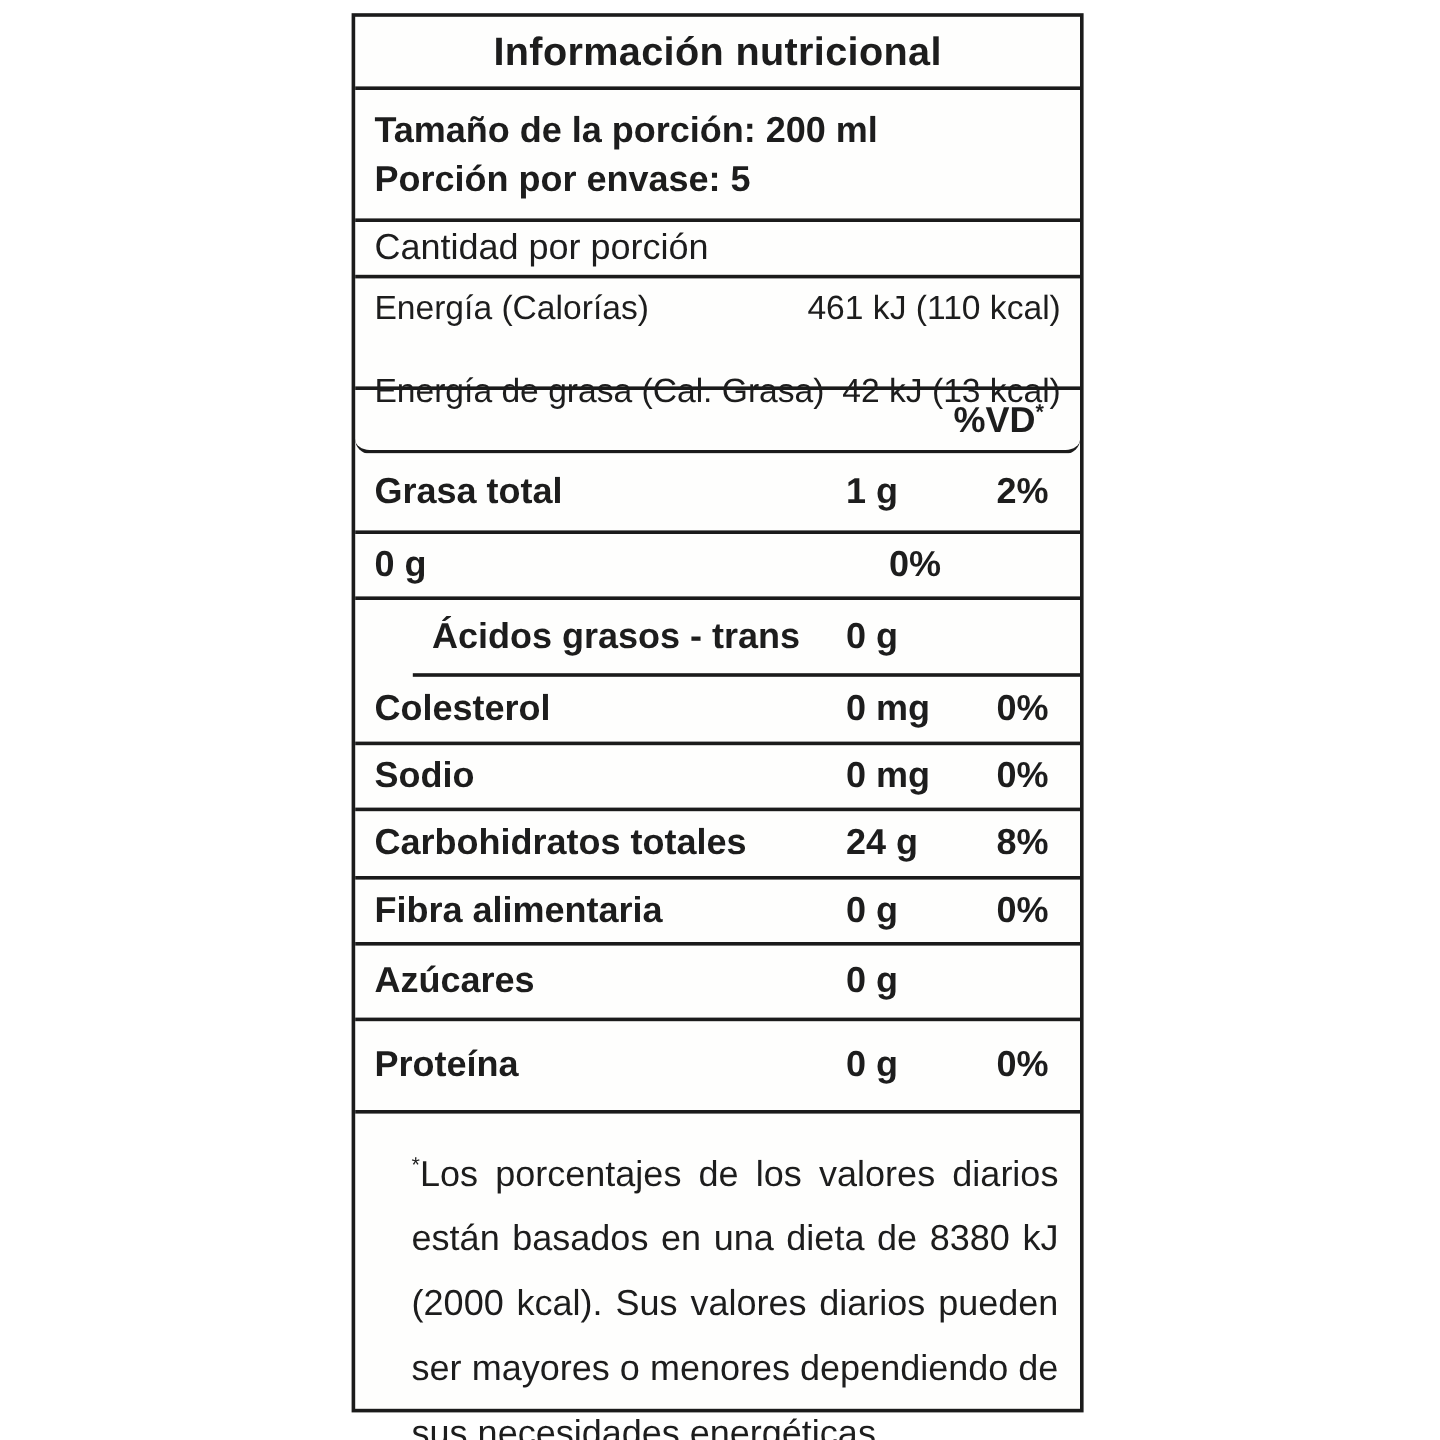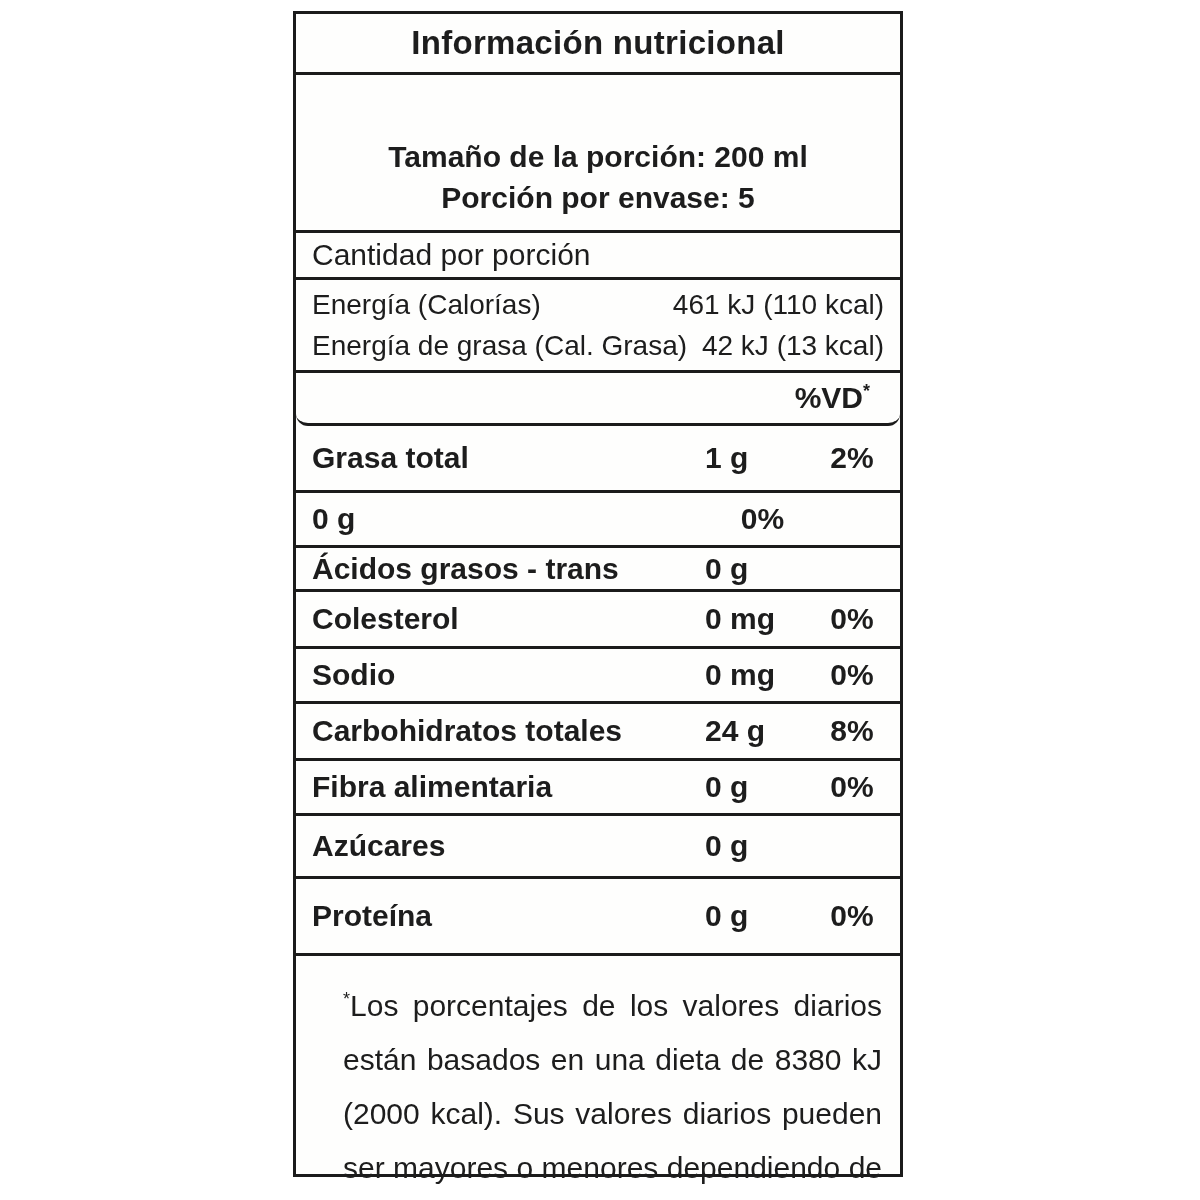--- a/index.html
+++ b/index.html
@@ -33,45 +33,45 @@
   .row-title {
     height: 61px;
     justify-content: center;
     font-size: 33px;
     font-weight: 700;
     letter-spacing: 0.3px;
   }
   .row-serving {
     height: 110px;
     flex-direction: column;
-    align-items: center;
+    align-items: flex-start;
     justify-content: center;
     font-size: 30px;
     font-weight: 700;
     line-height: 41px;
-    margin-top: 48px;
   }
   .row-amount-header {
     height: 47px;
     font-size: 30px;
     font-weight: 400;
   }
   .row-energy {
     height: 93px;
     flex-direction: column;
     align-items: stretch;
     justify-content: center;
     font-size: 28px;
     font-weight: 400;
   }
   .energy-line {
     display: flex;
     justify-content: space-between;
     align-items: baseline;
     line-height: 41px;
+    margin-top: 28px;
   }
   .row-dv-header {
     height: 53px;
     justify-content: flex-end;
     font-size: 30px;
     font-weight: 700;
     padding-right: 30px;
     border-radius: 12px;
   }
   .row-dv-header sup {
@@ -82,21 +82,21 @@
     display: grid;
     grid-template-columns: 1fr 115px 64px;
     align-items: center;
     font-size: 30px;
     font-weight: 700;
   }
   .nutrient .amount { text-align: left; }
   .nutrient .dv { text-align: center; }
   .h66 { height: 67px; }
   .h55 { height: 55px; }
-  .h58 { height: 44px; }
+  .h58 { height: 64px; margin-left: 48px; }
   .h57 { height: 57px; }
   .h63 { height: 63px; }
   .h77 { height: 77px; }
   .row-footnote {
     height: 267px;
     border-bottom: none;
     align-items: flex-start;
     padding: 16px 18px 0 18px;
     font-size: 30px;
     font-weight: 400;

